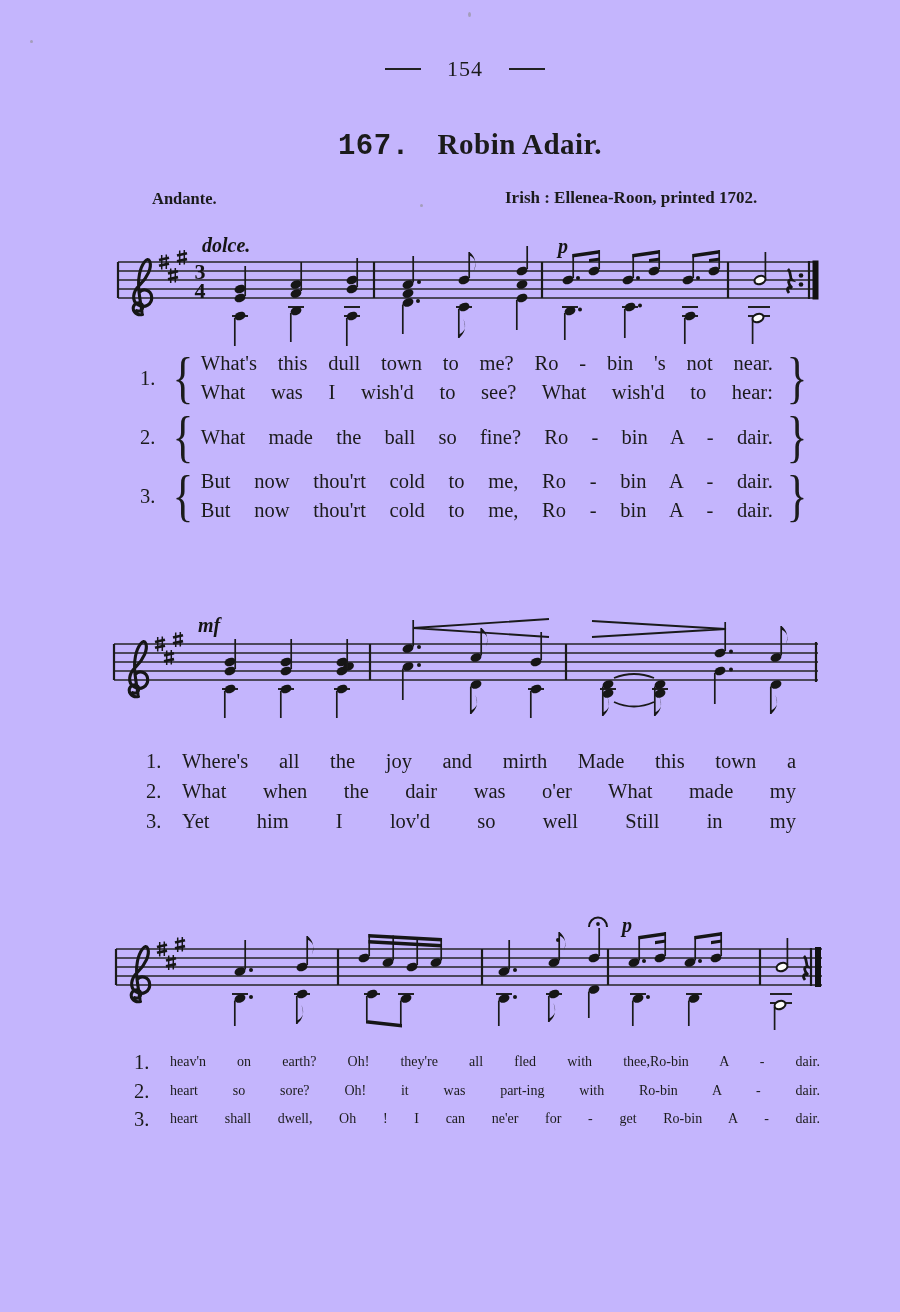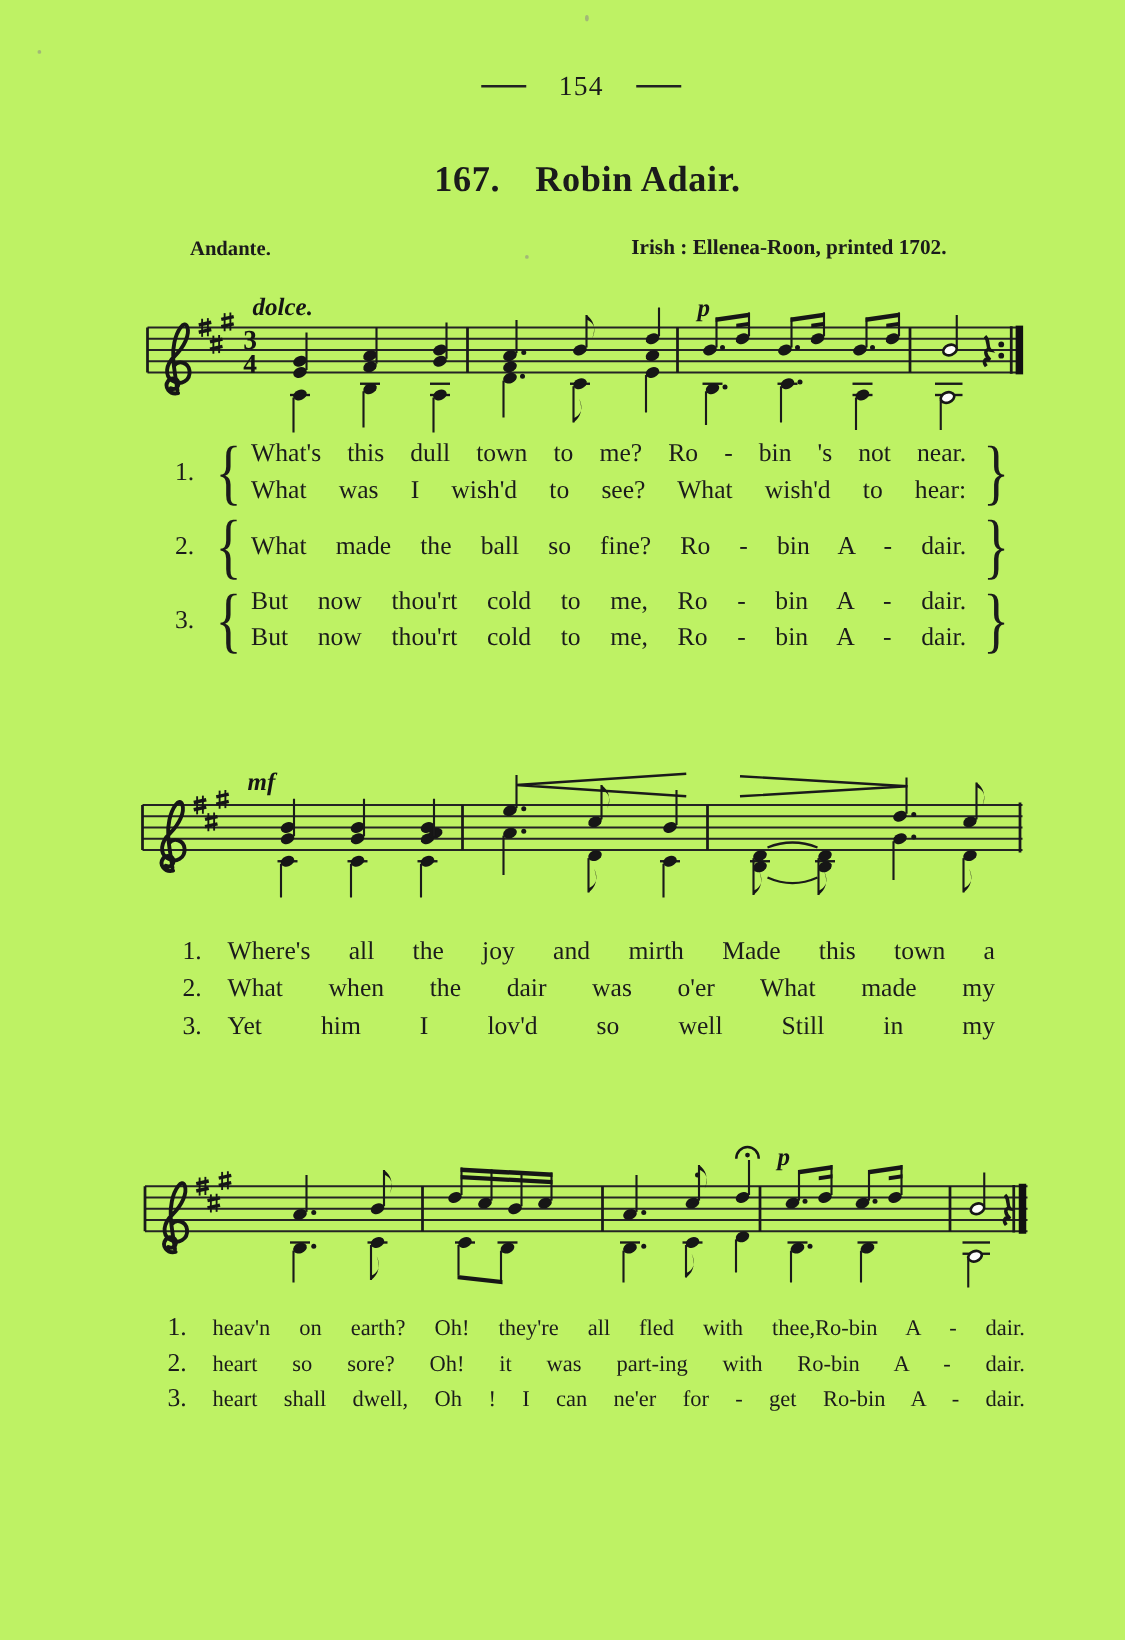--- a/index.html
+++ b/index.html
@@ -1,29 +1,29 @@
 <!DOCTYPE html>
 <html><head>
 <meta charset="utf-8">
 <style>
   html,body{margin:0;padding:0;background:#e8e8e4;}
   .page{
     position:relative;width:900px;height:1312px;margin:0 auto;
-    background:#bef264;color:#1b1b1b;
+    background:#c4b5fd;color:#1b1b1b;
     font-family:"Liberation Serif", "DejaVu Serif", serif;
     overflow:hidden;
   }
   
   .pagenum{position:absolute;top:56px;left:0;width:930px;text-align:center;
     font-size:22px;letter-spacing:1px;}
   .pagenum .dash{display:inline-block;width:36px;border-top:2.6px solid #222;
     vertical-align:6px;margin:0 26px;}
   .title{position:absolute;top:128px;left:0;width:940px;text-align:center;
     font-size:29px;font-weight:bold;letter-spacing:0.5px;}
-  .title .tnum{margin-right:28px;}
+  .title .tnum{margin-right:28px;font-family:Liberation Mono, monospace;}
   .tempo{position:absolute;top:189px;left:140px;font-size:16.5px;font-weight:bold;margin-left:12px;}
   .attrib{position:absolute;top:188px;left:505px;font-size:17px;font-weight:bold;}
 
   
   svg{position:absolute;overflow:visible;}
   .sl{stroke:#242424;stroke-width:1.7;}
   .bl{stroke:#1a1a1a;stroke-width:2.2;}
   .blf{stroke:#111;stroke-width:6;}
   .st{stroke:#1a1a1a;stroke-width:1.7;}
   .lg{stroke:#1a1a1a;stroke-width:1.9;}
@@ -46,21 +46,21 @@
   .brace.close{margin-left:10px;}
   .vpl{width:572px;flex:none;}
   .vpl .vline{font-size:20.5px;line-height:29px;}
   .vblock2{position:absolute;top:746px;left:146px;}
   .vrow{display:flex;line-height:30px;}
   .vrow .vnum2{width:30px;font-size:20.5px;flex:none;}
   .vrow .vline2{width:614px;font-size:20.5px;flex:none;margin-left:6px;}
   .vblock3{position:absolute;top:1048px;left:134px;}
   .vrow3{display:flex;line-height:28.5px;}
   .vrow3 .vnum2{width:32px;font-size:20.5px;flex:none;}
-  .vrow3 .vline2{width:650px;font-size:18px;flex:none;margin-left:4px;}
+  .vrow3 .vline2{width:650px;font-size:14px;flex:none;margin-left:4px;}
 
   .speck{position:absolute;background:#8a8a85;border-radius:50%;opacity:.55;}
 </style>
 </head>
 <body>
 
 <div class="page">
 
   <div class="speck" style="top:12px;left:468px;width:3px;height:5px;"></div>
   <div class="speck" style="top:40px;left:30px;width:3px;height:3px;"></div>

